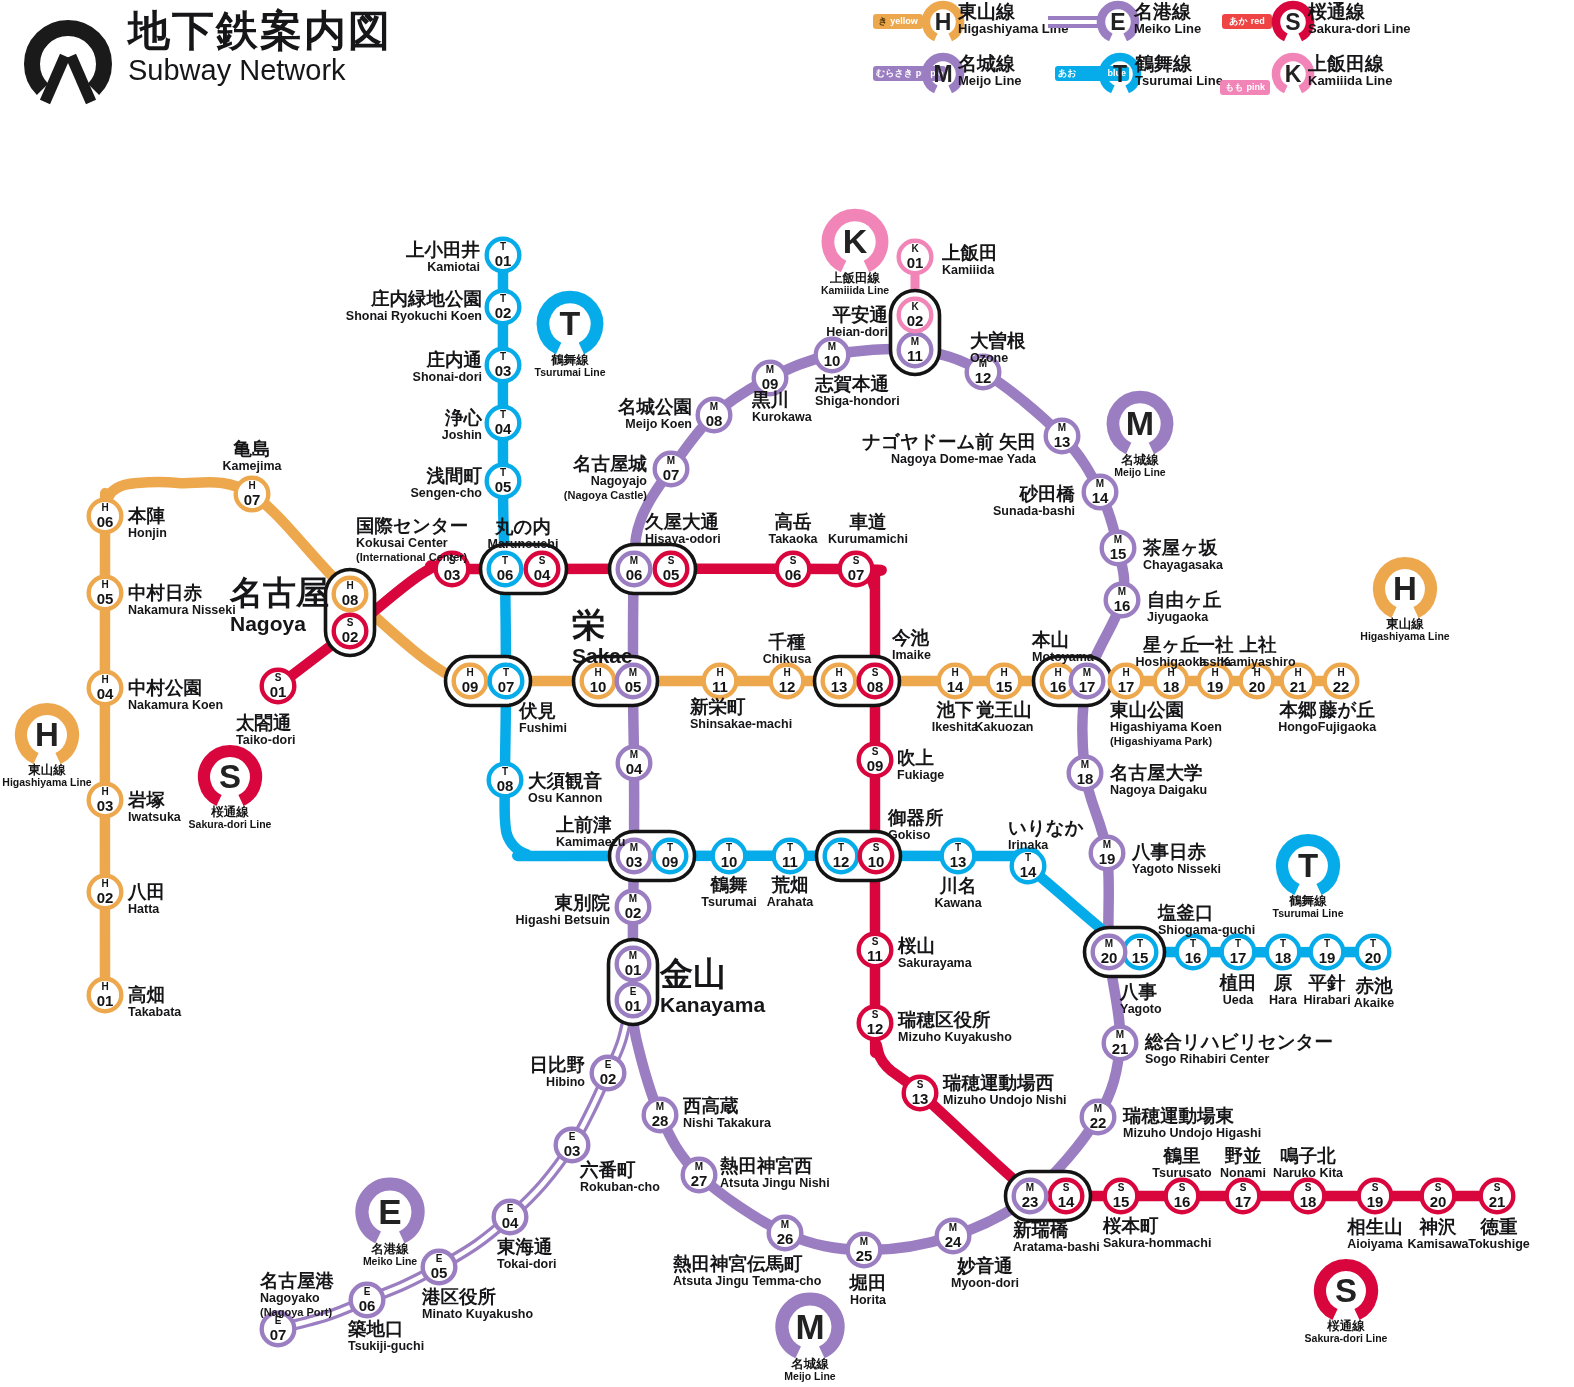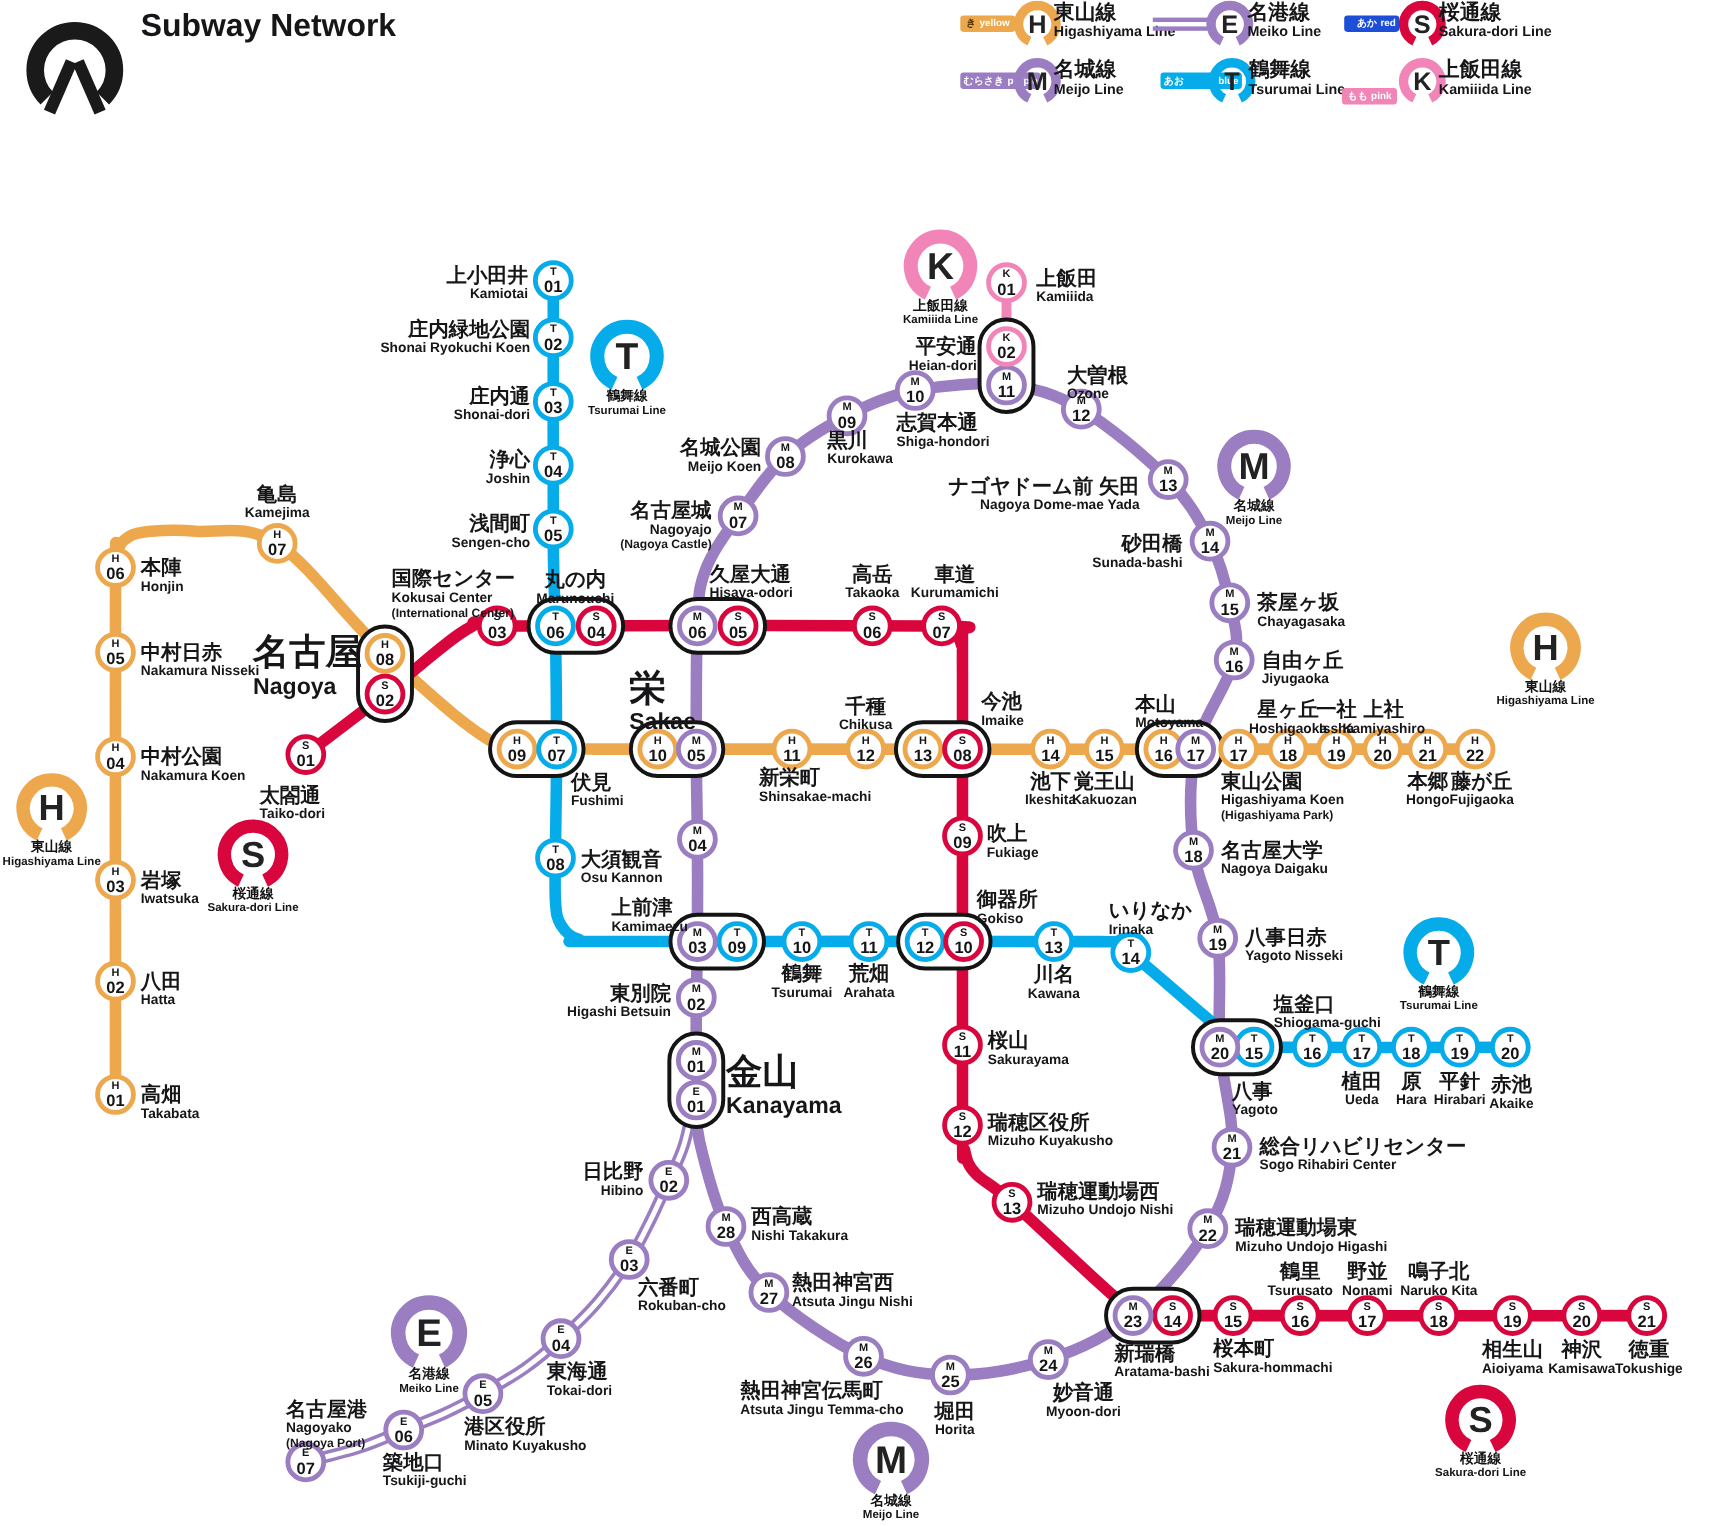--- a/index.html
+++ b/index.html
@@ -1,21 +1,21 @@
 <!DOCTYPE html>
 <html><head>
 <meta charset="utf-8">
 <style>
   html,body{margin:0;padding:0;background:#fff;}
   .page{position:relative;width:1574px;height:1387px;background:#fff;overflow:hidden;
         font-family:"Liberation Sans","DejaVu Sans",sans-serif;color:#161618;}
   .logo{position:absolute;left:16px;top:8px;}
   .titles{position:absolute;left:128px;top:8px;}
   .title-jp{font-size:42px;font-weight:bold;letter-spacing:2px;line-height:46px;}
-  .title-en{font-size:29px;font-weight:bold;line-height:32px;}
+  .title-en{font-size:29px;font-weight:normal;line-height:32px;}
   .legend{position:absolute;left:0;top:0;width:1574px;height:110px;}
   .legend .chip{position:absolute;height:15px;border-radius:3px;display:flex;align-items:center;
                 justify-content:center;gap:3px;padding:0 3px;box-sizing:border-box;white-space:nowrap;}
   .legend .chip span{font-size:9px;font-weight:bold;color:#fff;line-height:1;}
   .legend .chip span.dark{color:#4a3000;}
   .legend .swatch{position:absolute;width:56px;height:12px;display:flex;flex-direction:column;justify-content:space-between;}
   .legend .swatch i{display:block;height:4px;background:#9B7EC1;}
   .legend .badge{position:absolute;}
   .legend .name{position:absolute;}
   .legend .name .jp{font-size:19px;font-weight:bold;line-height:20px;}
@@ -971,20 +971,21 @@
       </g>
     </svg>
 
   <svg class="logo" width="104" height="104" viewBox="-52 -52 104 104">
     <path d="M -25.46 29.4 A 36 36 0 1 1 25.46 29.4" fill="none" stroke="#1a1a1a" stroke-width="16"></path>
     <path d="M -23 42 L -3 -4" stroke="#1a1a1a" stroke-width="11" fill="none"></path>
     <path d="M 23 42 L 3 -4" stroke="#1a1a1a" stroke-width="11" fill="none"></path>
   </svg>
 
   <div class="titles">
+    <div class="title-jp">地下鉄案内図</div>
     <div class="title-en">Subway Network</div>
   </div>
 
   <div class="legend" id="legend">
       <div class="chip" style="left: 873px; top: 14px; min-width: 50px; background: rgb(237, 168, 77);">
         <span class="dark">き</span>
         <span>yellow</span>
       </div>
       <div class="badge" style="left: 921px; top: 0px;"><svg width="44" height="44" viewBox="-22 -22 44 44">
           <path d="M-7.18,15.41 A17,17 0 1 1 7.18,15.41" fill="none" stroke="#EDA84D" stroke-width="8.5"></path>
@@ -999,21 +1000,21 @@
         <i></i>
       </div>
       <div class="badge" style="left: 1096px; top: 0px;"><svg width="44" height="44" viewBox="-22 -22 44 44">
           <path d="M-7.18,15.41 A17,17 0 1 1 7.18,15.41" fill="none" stroke="#9B7EC1" stroke-width="8.5"></path>
           <text x="0" y="8" text-anchor="middle" font-size="23" font-weight="bold" fill="#222">E</text>
         </svg></div>
       <div class="name" style="left: 1134px; top: 2px;">
         <div class="jp">名港線</div>
         <div class="en">Meiko Line</div>
       </div>
-      <div class="chip" style="left: 1222px; top: 14px; min-width: 50px; background: #1d4ed8; justify-content: flex-end;">
+      <div class="chip" style="left: 1222px; top: 14px; min-width: 50px; background: #ef4444;">
         <span>あか</span>
         <span>red</span>
       </div>
       <div class="badge" style="left: 1271px; top: 0px;"><svg width="44" height="44" viewBox="-22 -22 44 44">
           <path d="M-7.18,15.41 A17,17 0 1 1 7.18,15.41" fill="none" stroke="#D8063C" stroke-width="8.5"></path>
           <text x="0" y="8" text-anchor="middle" font-size="23" font-weight="bold" fill="#222">S</text>
         </svg></div>
       <div class="name" style="left: 1308px; top: 2px;">
         <div class="jp">桜通線</div>
         <div class="en">Sakura-dori Line</div>

